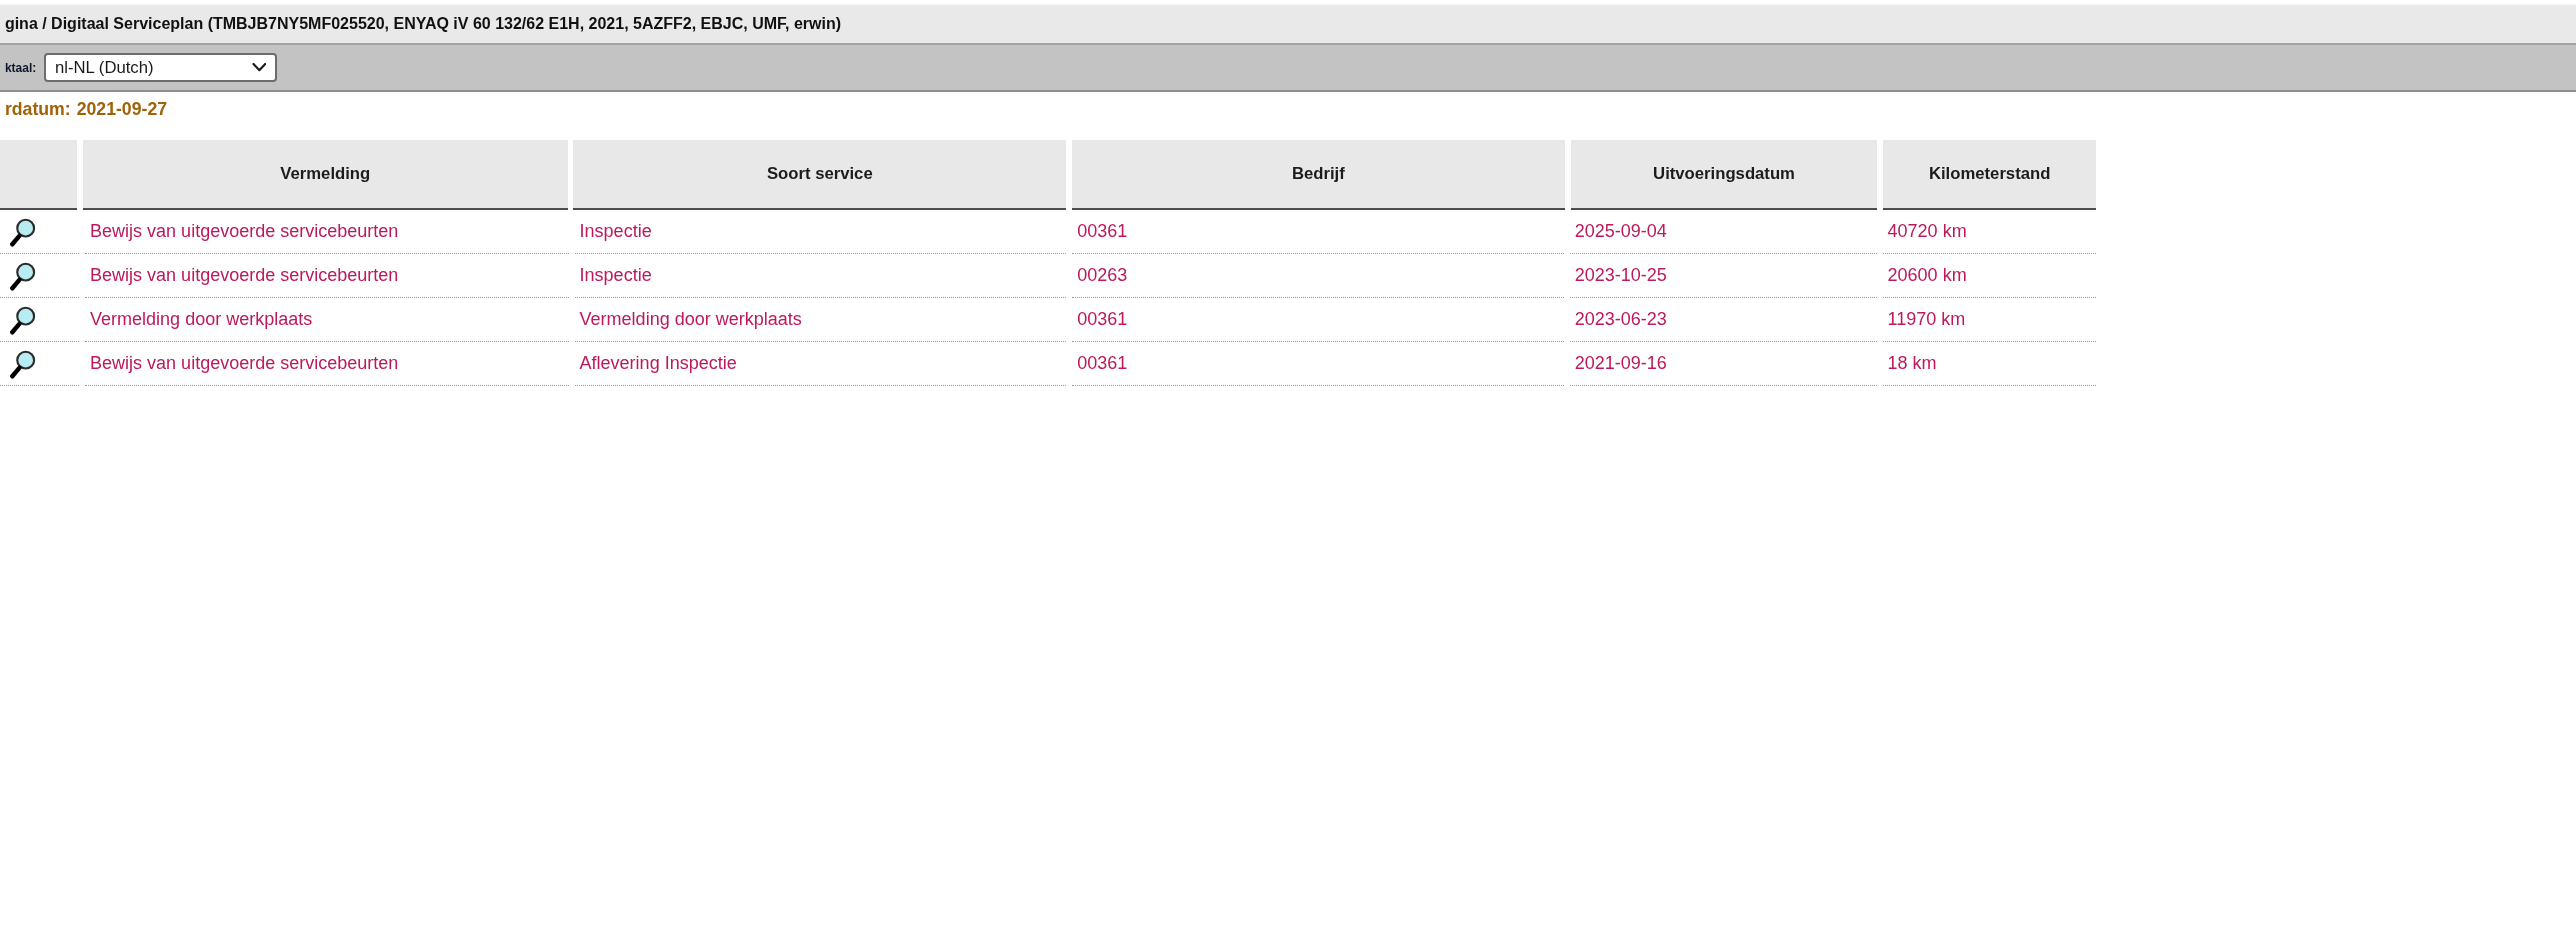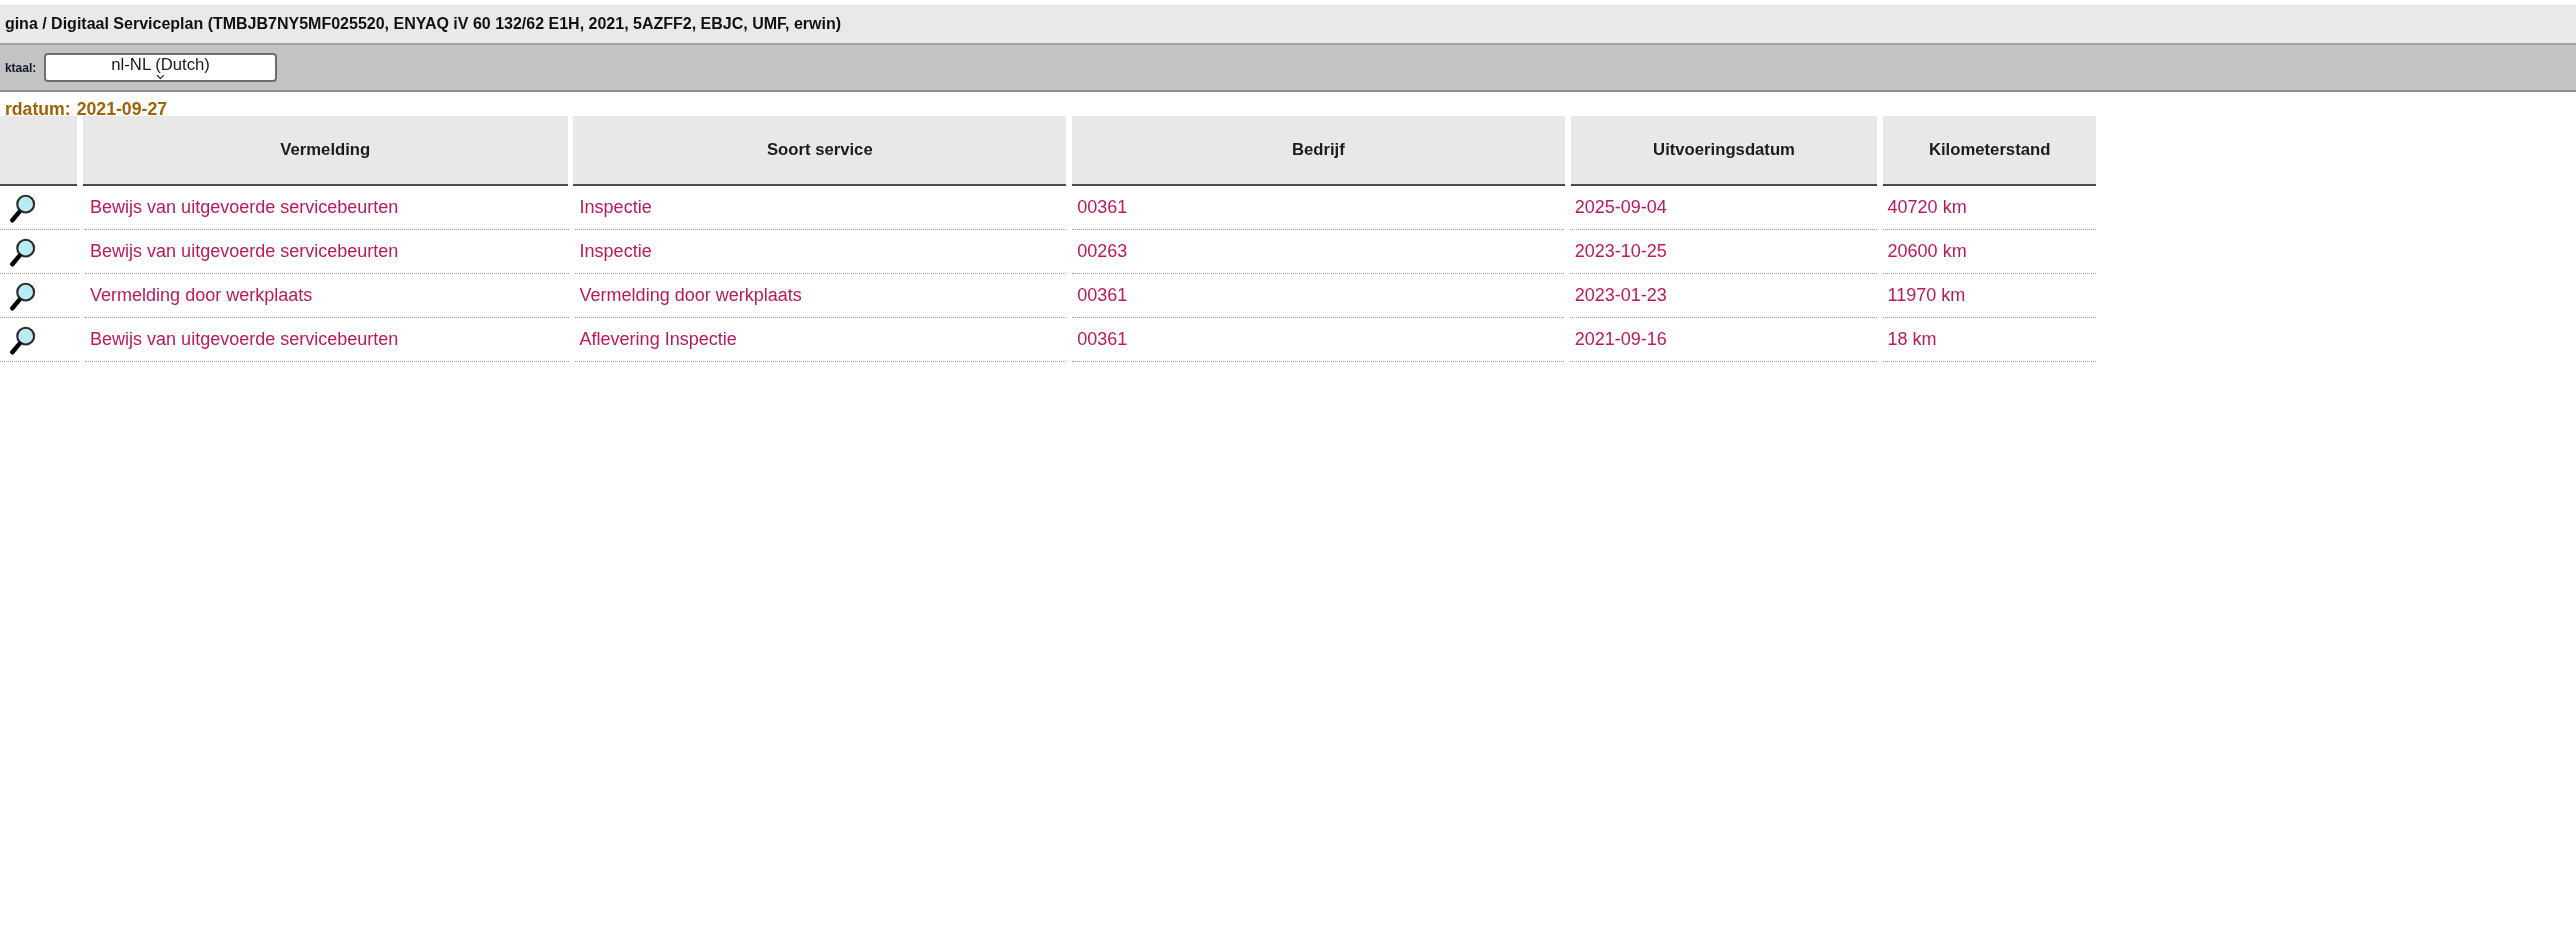--- a/index.html
+++ b/index.html
@@ -31,30 +31,29 @@
   .langbar .lbl { font-size: 12px; font-weight: bold; margin-right: 7.9px; color: #0f172a; }
   .selectbox {
     width: 233px; height: 28.5px;
     background: #ffffff;
     border: 2px solid #6d6d6d;
     border-radius: 3.9px;
     display: flex; align-items: center; justify-content: space-between;
     padding: 0 8.8px;
     font-size: 16.7px; color: #1a1a1a;
     cursor: default;
-    flex-direction: column;
   }
   .dateline {
     position: absolute; top: 94px; left: 0; height: 31px;
     display: flex; align-items: center;
     padding-left: 4.9px;
     font-size: 17.7px; font-weight: bold; color: #a16207;
   }
   .dateline .val { margin-left: 5.9px; }
-  .svc-table { position: absolute; top: 116px; left: 0; width: 2096px; }
+  .svc-table { position: absolute; top: 140px; left: 0; width: 2096px; }
   .hrow, .trow { display: flex; gap: 5.9px; }
   .th {
     background: #e8e8e8;
     height: 70px;
     border-bottom: 2.9px solid #4d4d4d;
     display: flex; align-items: center; justify-content: center;
     font-size: 16.7px; font-weight: bold; color: #1c1c1c;
   }
   .td {
     height: 44px;
@@ -138,21 +137,21 @@
   <div class="trow">
     <div class="td c0">
       <svg class="mag" width="28.5" height="30" viewBox="0 0 29 31">
         <circle cx="17" cy="11.5" r="8.7" fill="#b7ecf2" stroke="#2b2b2b" stroke-width="2.2"></circle>
         <line x1="10.5" y1="19.5" x2="3.2" y2="28.2" stroke="#000000" stroke-width="4.6" stroke-linecap="round"></line>
       </svg>
     </div>
     <div class="td c1">Vermelding door werkplaats</div>
     <div class="td c2">Vermelding door werkplaats</div>
     <div class="td c3">00361</div>
-    <div class="td c4">2023-01-23</div>
+    <div class="td c4">2023-06-23</div>
     <div class="td c5">11970 km</div>
   </div>
 
   <div class="trow">
     <div class="td c0">
       <svg class="mag" width="28.5" height="30" viewBox="0 0 29 31">
         <circle cx="17" cy="11.5" r="8.7" fill="#b7ecf2" stroke="#2b2b2b" stroke-width="2.2"></circle>
         <line x1="10.5" y1="19.5" x2="3.2" y2="28.2" stroke="#000000" stroke-width="4.6" stroke-linecap="round"></line>
       </svg>
     </div>

